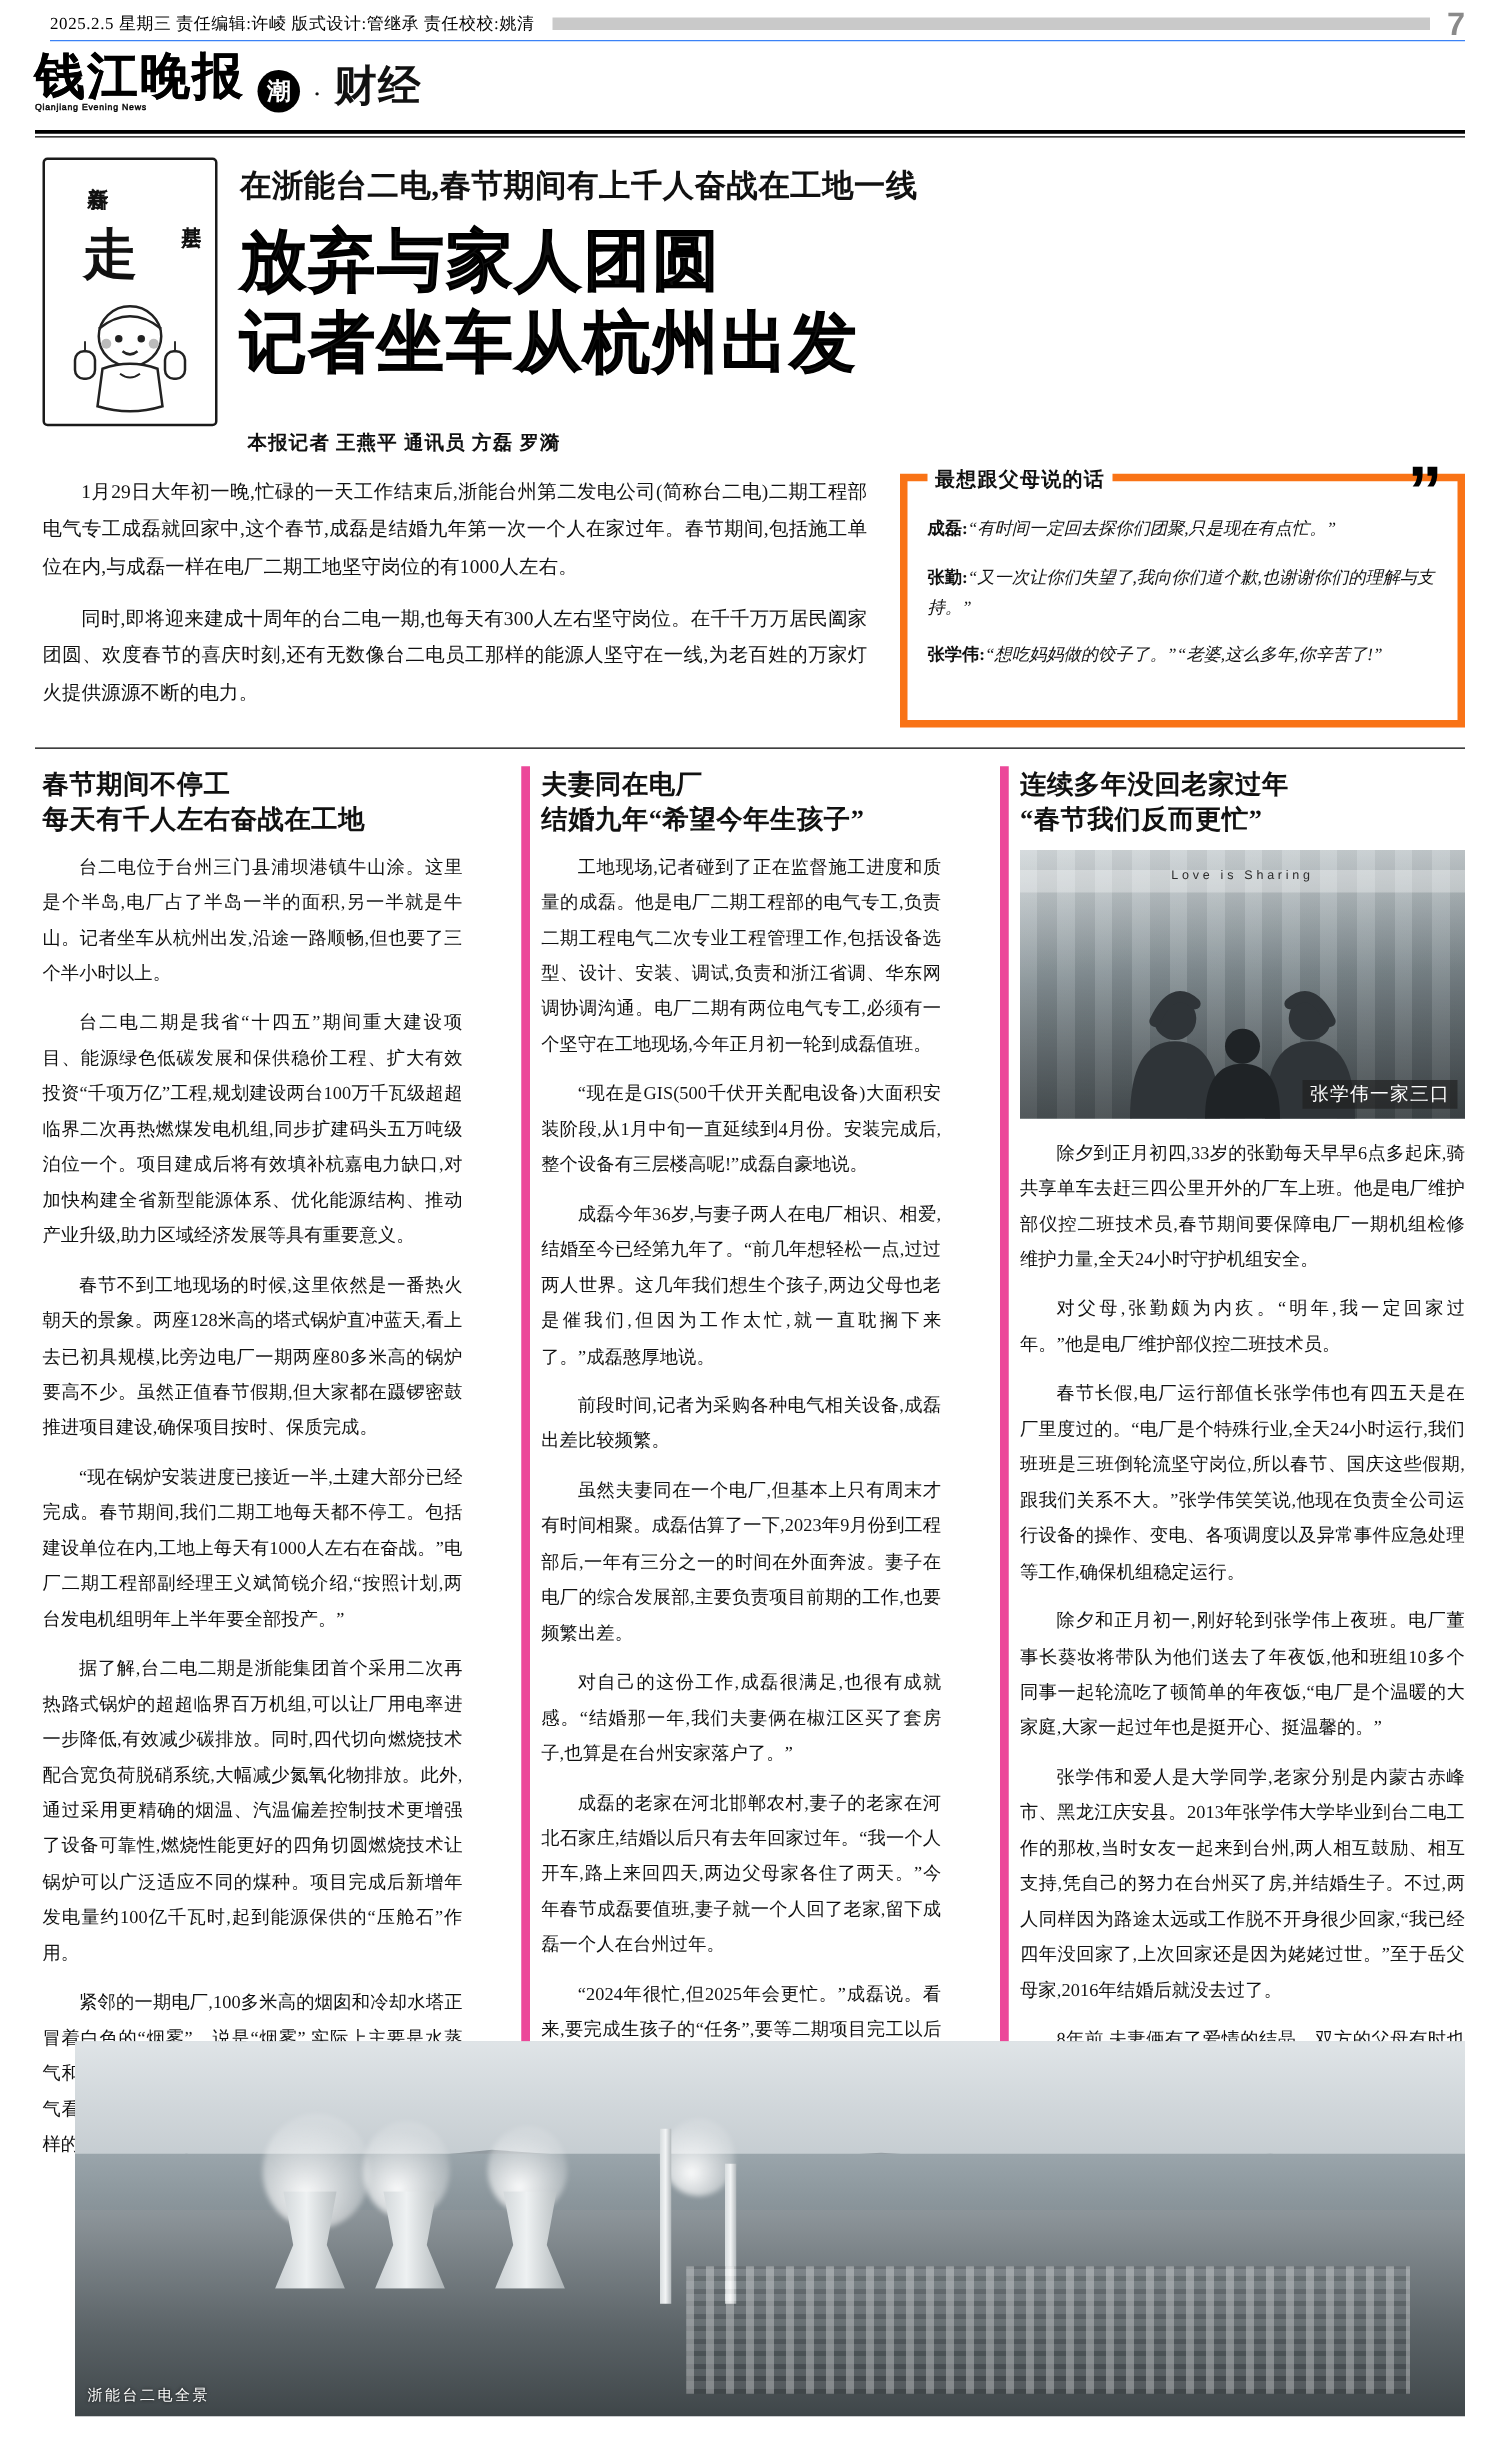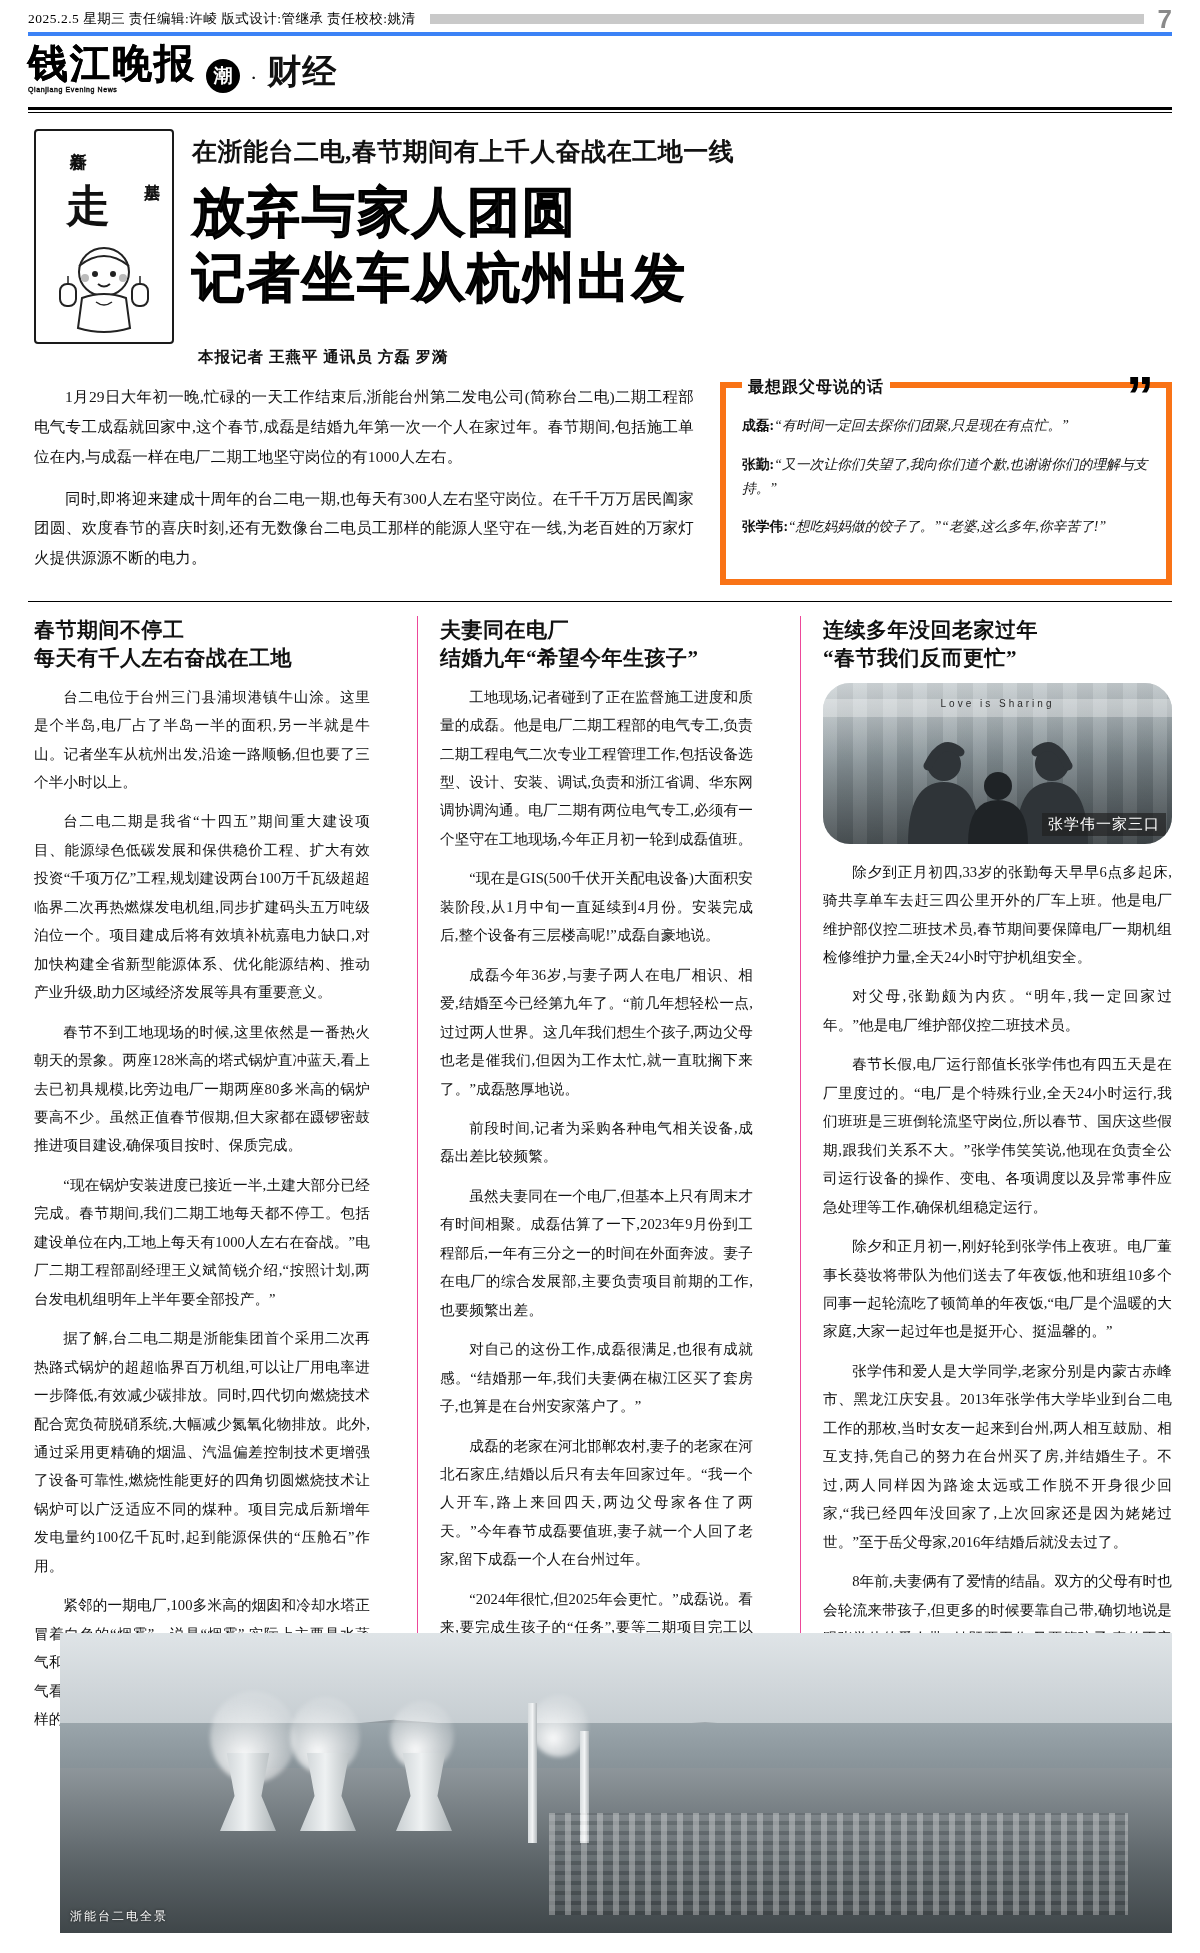--- a/index.html
+++ b/index.html
@@ -22,21 +22,22 @@
     box-sizing: border-box;
     padding: 0 28px;
   }
 
   
   .topbar {
     display: flex;
     align-items: center;
     height: 26px;
     margin-top: 6px;
-    border-bottom: 4px solid #3b82f6;
+    border-bottom: 1px solid #3b82f6;
+    margin-left: 12px;
   }
   .topbar .meta {
     font-size: 13.5px;
     letter-spacing: 0.5px;
     white-space: nowrap;
     color: #000;
   }
   .topbar .rule {
     flex: 1;
     height: 10px;
@@ -252,22 +253,22 @@
     margin-top: 14px;
     padding-left: 6px;
     justify-content: space-between;
   }
   .col {
     width: 358px;
     box-sizing: border-box;
     padding-right: 22px;
   }
   .col + .col {
-    border-left: 1px solid #ec4899;
-    padding-left: 22px;
+    border-left: 7px solid #ec4899;
+    padding-left: 9px;
   }
   .col:last-child { padding-right: 0; width: 372px; }
   .subhead {
     font-size: 21px;
     font-weight: bold;
     line-height: 1.35;
     letter-spacing: 0.5px;
     margin-bottom: 10px;
   }
   .col p {
@@ -275,26 +276,25 @@
     font-size: 14.6px;
     line-height: 1.95;
     text-align: justify;
     text-indent: 2em;
     letter-spacing: 0.1px;
   }
 
   
   .photo {
     width: 100%;
-    height: 161px;
+    height: 215px;
     margin: 4px 0 14px 0;
     position: relative;
     overflow: hidden;
     background: linear-gradient(170deg, #b9c2c6 0%, #8e9a9f 40%, #5d676c 100%);
-    border-radius: 27px;
   }
   .photo .wall {
     position: absolute;
     inset: 0;
     background:
       linear-gradient(to bottom, rgba(255,255,255,0.35), rgba(0,0,0,0.05) 45%, rgba(0,0,0,0.35)),
       repeating-linear-gradient(90deg, rgba(255,255,255,0.10) 0 14px, rgba(0,0,0,0.06) 14px 30px);
   }
   .photo .banner {
     position: absolute;

